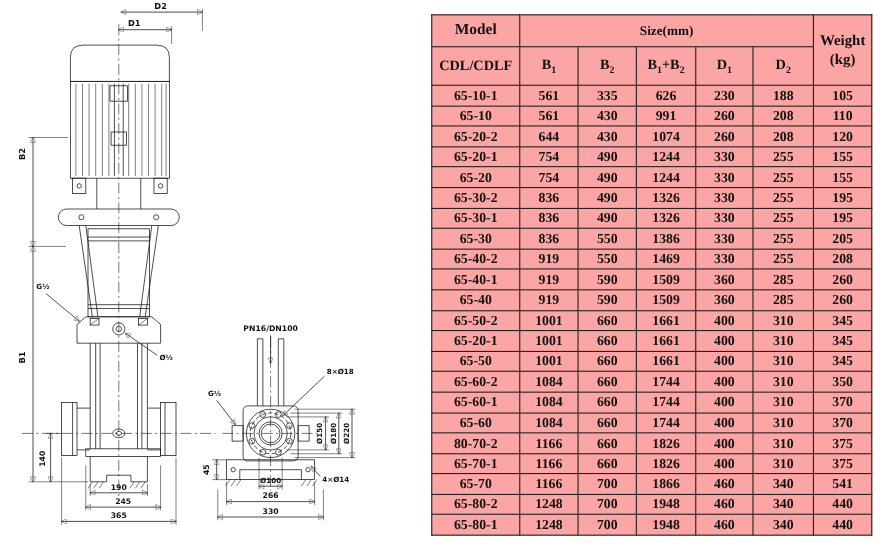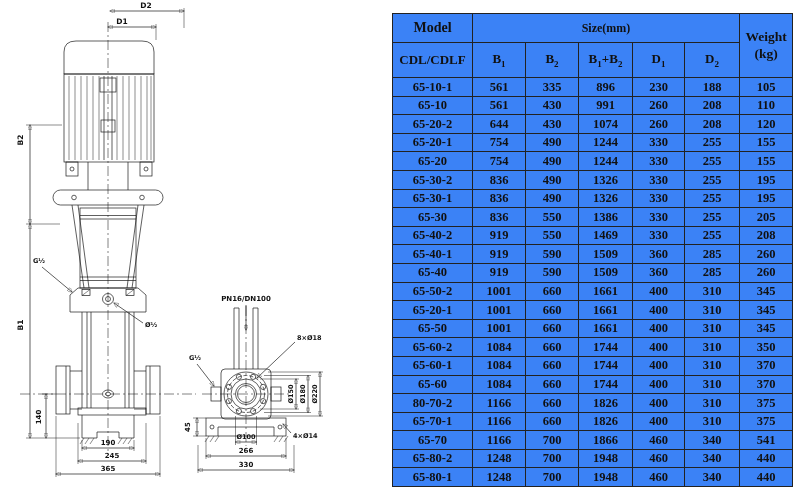--- a/index.html
+++ b/index.html
@@ -9,21 +9,21 @@
   .drawing{position:absolute;left:0;top:0;}
   svg .ln, svg line, svg path, svg rect, svg circle, svg ellipse{
     stroke:#1a1a1a;stroke-width:.7;fill:none;}
   svg text{fill:#111;stroke:none;font-family:"DejaVu Sans",sans-serif;font-weight:bold;}
   .t7{font-size:7px}.t65{font-size:6.5px}.t75{font-size:7.5px}
   .cl{stroke-dasharray:10 3 2 3;stroke-width:.55;}
   .bc{stroke-dasharray:4 2;}
   .thin{stroke-width:.5;}
   
   .data-table{position:absolute;left:392px;top:13px;width:400px;border-collapse:collapse;
-              table-layout:fixed;background:#3b82f6;}
+              table-layout:fixed;background:#fca5a5;}
   .data-table th,.data-table td{border:1px solid #222;text-align:center;vertical-align:middle;
               padding:0;font-weight:bold;color:#111;}
   .data-table{border:1.5px solid #222;}
   .h-model{font-size:14px;height:28px;}
   .h-size{font-size:12px;}
   .h-weight{font-size:13.5px;line-height:1.25;}
   .h-sub{font-size:13px;height:34px;margin-left:28px;}
   .h-sub sub{font-size:9px;}
   .data-table tbody td{height:17.6px;font-size:12.5px;line-height:1;}
   .c-model{width:80px;}.c-b1{width:53px;}.c-b2{width:53px;}.c-b1b2{width:54px;}
@@ -213,21 +213,21 @@
         <th class="h-sub"><span>B</span><sub>1</sub><span>+</span><span>B</span><sub>2</sub></th>
         <th class="h-sub"><span>D</span><sub>1</sub></th>
         <th class="h-sub"><span>D</span><sub>2</sub></th>
       </tr>
     </thead>
     <tbody>
         <tr>
           <td>65-10-1</td>
           <td>561</td>
           <td>335</td>
-          <td>896</td>
+          <td>626</td>
           <td>230</td>
           <td>188</td>
           <td>105</td>
         </tr>
         <tr>
           <td>65-10</td>
           <td>561</td>
           <td>430</td>
           <td>991</td>
           <td>260</td>

